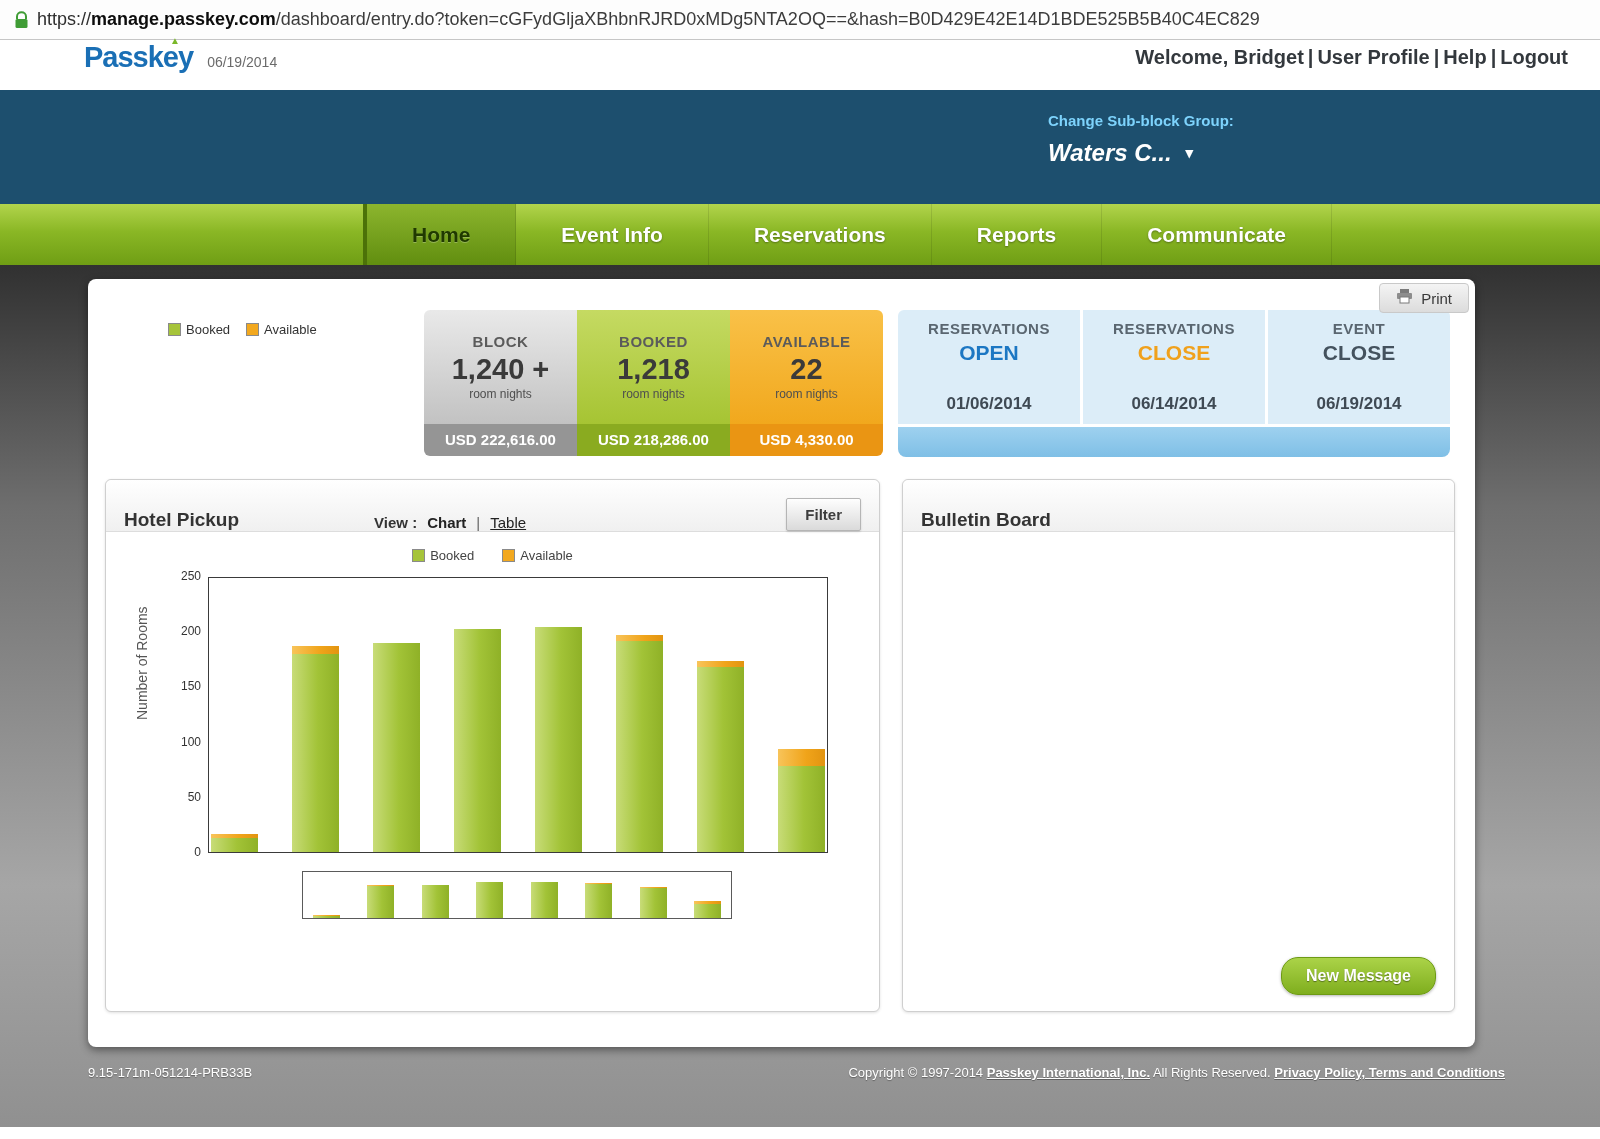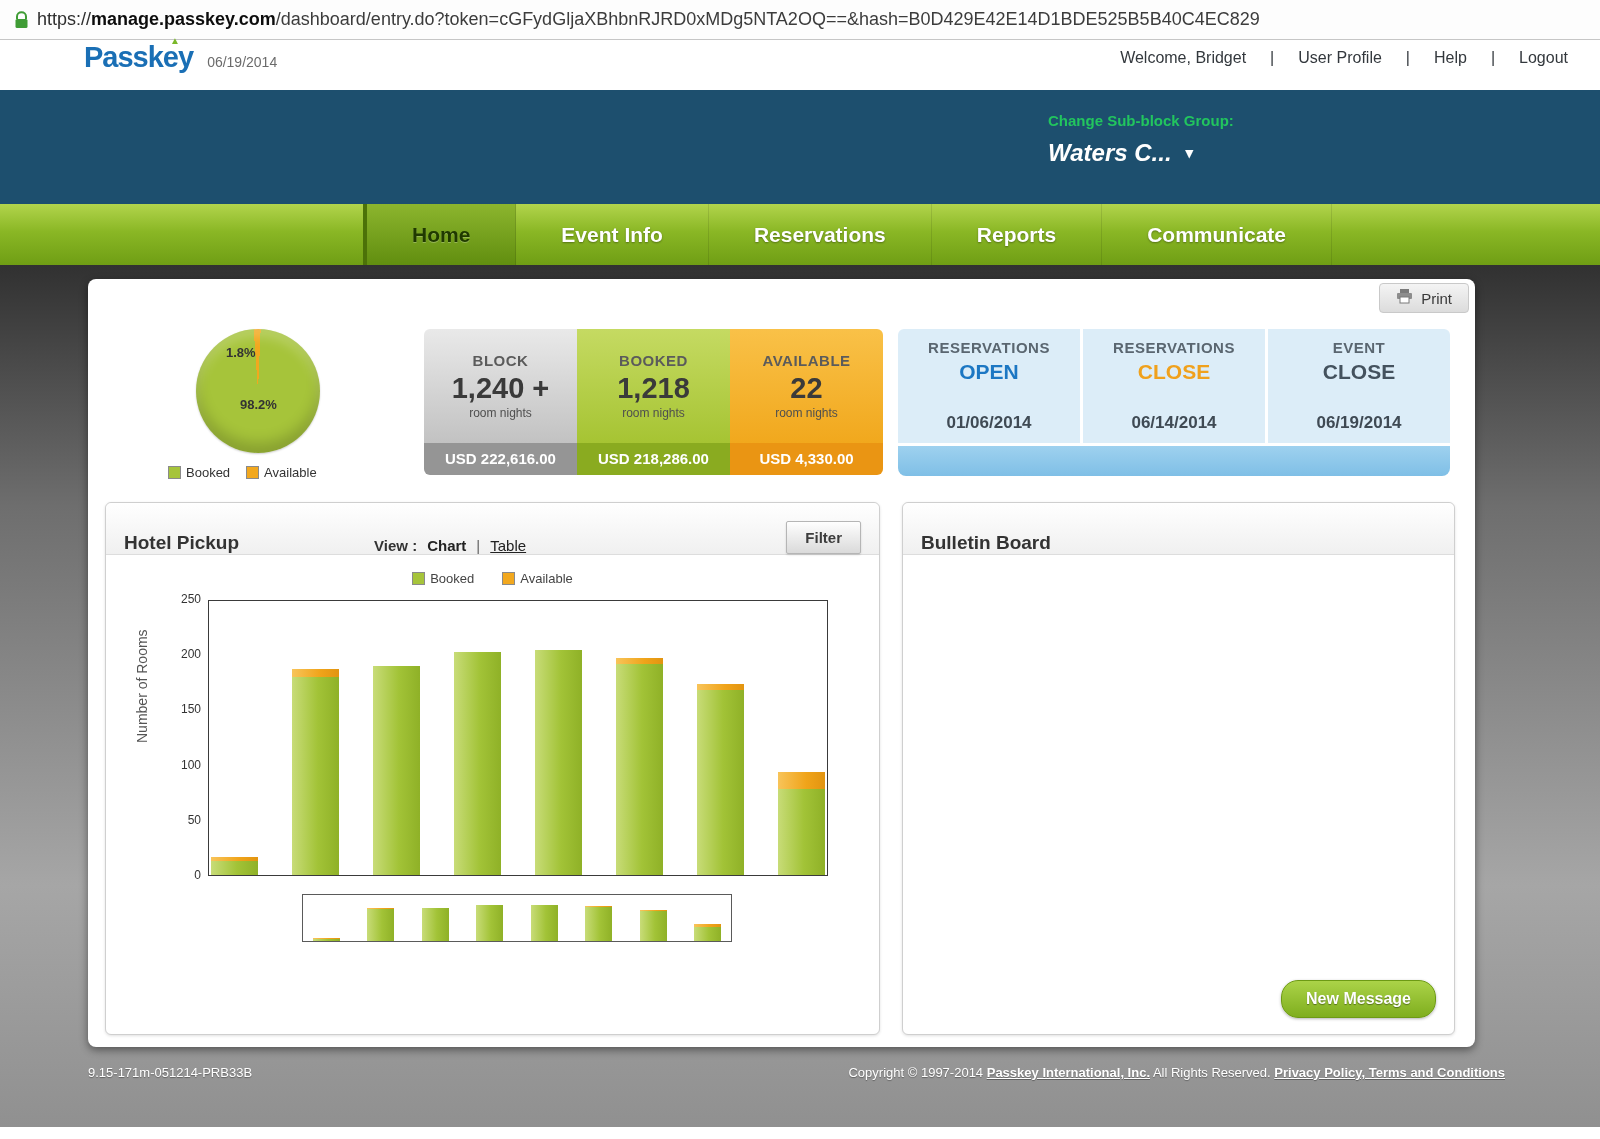--- a/index.html
+++ b/index.html
@@ -23,35 +23,35 @@
 
   
   .app-header {
     height:50px; background:#fff; display:flex; align-items:center;
     padding:0 32px 15px 84px;
   }
   .logo-wrap { display:flex; align-items:baseline; position:relative; }
   .logo { font-size:29px; font-weight:bold; color:#1a6fb5; letter-spacing:-1px; }
   .logo-accent { position:absolute; left:86px; top:-6px; color:#7ab829; font-size:10px; }
   .header-date { font-size:14px; color:#6b6b6b; margin-left:14px; }
-  .header-links { margin-left:auto; font-size:16px; color:#33383d; display:flex; gap:24px; align-items:center; }
+  .header-links { margin-left:auto; font-size:20px; color:#33383d; display:flex; gap:4px; align-items:center;font-weight:bold; }
   .header-links a { color:#33383d; }
   .header-links .sep { color:#33383d; }
 
   
   .banner { height:114px; background:#1d4f6e; position:relative; }
   .banner-panel {
     position:absolute; left:92px; top:0; width:918px; height:102px;
     background:linear-gradient(180deg,#2f7398,#1e5a7d);
     border:1px solid #3b7fa3; border-top:none;
     display:flex; align-items:center; padding-left:20px;
   }
   .event-name { color:#fff; font-size:54px; font-weight:bold; letter-spacing:-1px; }
   .group-box { position:absolute; left:1048px; top:22px; }
-  .group-label { color:#22c55e; font-weight:bold; font-size:15px; }
+  .group-label { color:#7dd3fc; font-weight:bold; font-size:15px; }
   .group-value { margin-top:10px; color:#fff; font-size:24px; font-weight:bold; font-style:italic; display:flex; align-items:center; gap:14px; }
   .group-caret { font-style:normal; font-size:15px; }
 
   
   .nav {
     height:61px; background:linear-gradient(180deg,#b2d44c 0%,#8ab725 45%,#6f9e14 100%);
     display:flex; padding-left:95px;justify-content:center;
   }
   .nav-item {
     display:flex; align-items:center; padding:0 45px; font-size:21px; font-weight:bold;
@@ -66,21 +66,21 @@
 
   
   .stage {
     height:862px;
     background:linear-gradient(180deg,#313131 0%,#6e6e6e 28%,#a6a6a6 72%,#909090 100%);
     padding-top:14px;
   }
   .card {
     margin-left:88px; width:1387px; height:768px; background:#fff;
     border-radius:8px; box-shadow:0 3px 8px rgba(0,0,0,0.45); position:relative;
-    padding:20px 0 0 0;
+    padding:1px 0 0 0;
   }
   .print-btn {
     position:absolute; right:6px; top:4px; display:flex; align-items:center; gap:8px;
     background:linear-gradient(180deg,#f4f4f4,#dcdcdc); border:1px solid #c9c9c9;
     border-radius:4px; padding:5px 16px; font-size:15px; color:#3a3a3a;
   }
 
   
   .top-row { display:flex; padding:30px 25px 0 40px; }
 
@@ -237,25 +237,20 @@
             <rect x="1" y="4" width="15" height="6" rx="1" fill="#8d8d8d"></rect>
             <rect x="4" y="8" width="9" height="6" fill="#fff" stroke="#7a7a7a"></rect>
           </svg>
       </span>
       <span data-interactable="false">Print</span>
     </a>
 
     <div class="top-row" data-interactable="false">
 
       <div class="pie-col" data-interactable="false">
-        <div class="pie-wrap" data-interactable="false">
-          <div class="pie" id="pie" data-interactable="false" style="background: conic-gradient(from -4deg, rgb(242, 168, 30) 0deg, rgb(242, 168, 30) 6.48deg, rgb(166, 196, 58) 6.48deg, rgb(166, 196, 58) 360deg);"></div>
-          <span class="pie-label-small" data-interactable="false">1.8%</span>
-          <span class="pie-label-big" data-interactable="false">98.2%</span>
-        </div>
         <div class="pie-legend" data-interactable="false">
           <span data-interactable="false"><span class="swatch booked" data-interactable="false"></span><span>Booked</span></span>
           <span data-interactable="false"><span class="swatch available" data-interactable="false"></span><span>Available</span></span>
         </div>
       </div>
 
       <div class="stats-row" data-interactable="false">
         <div class="stat gray" data-interactable="false">
           <div class="stat-main" data-interactable="false">
             <div class="stat-title" data-interactable="false">BLOCK</div>

